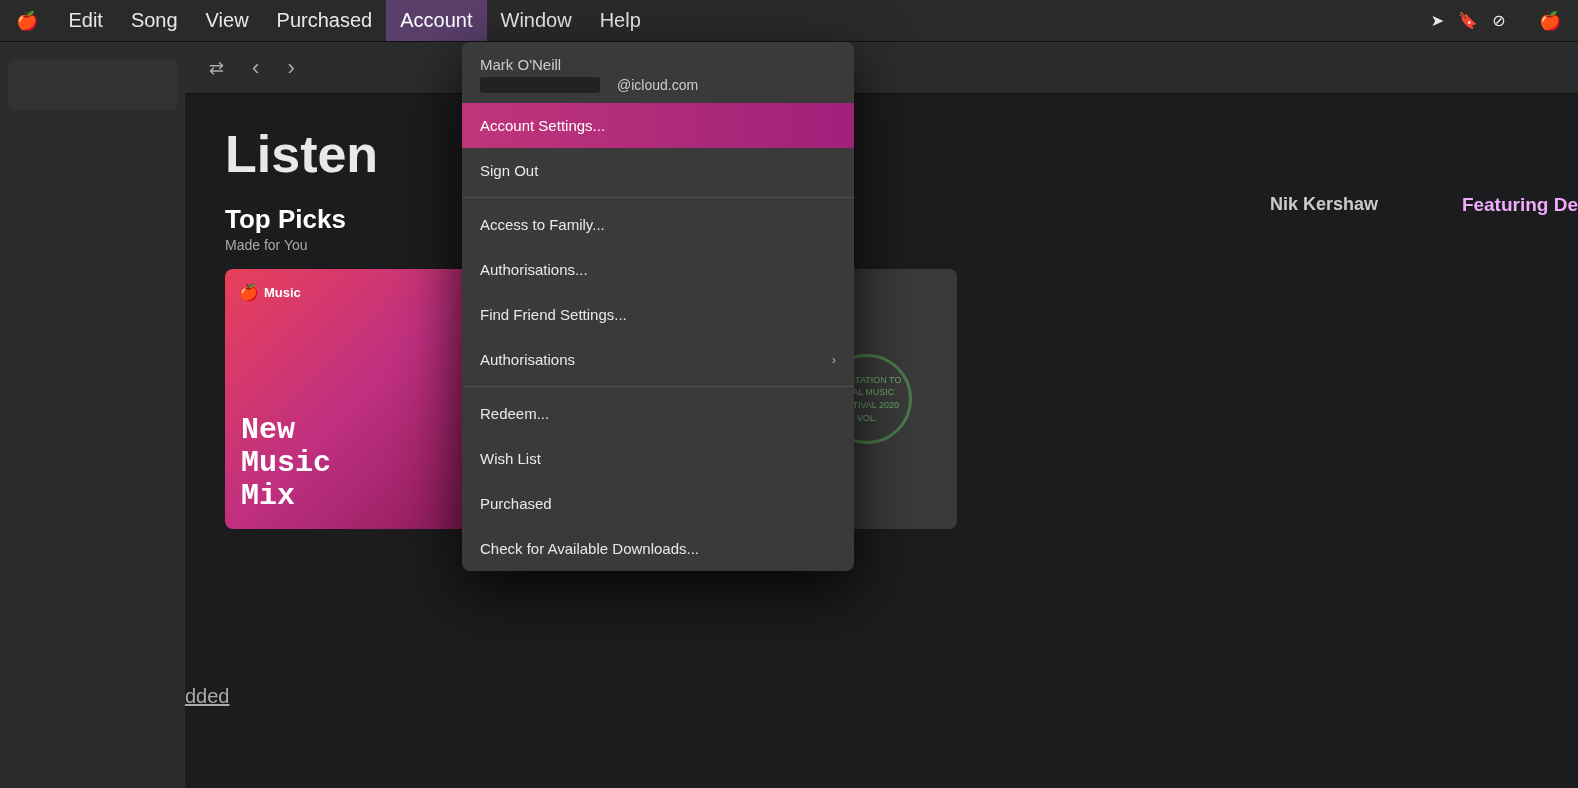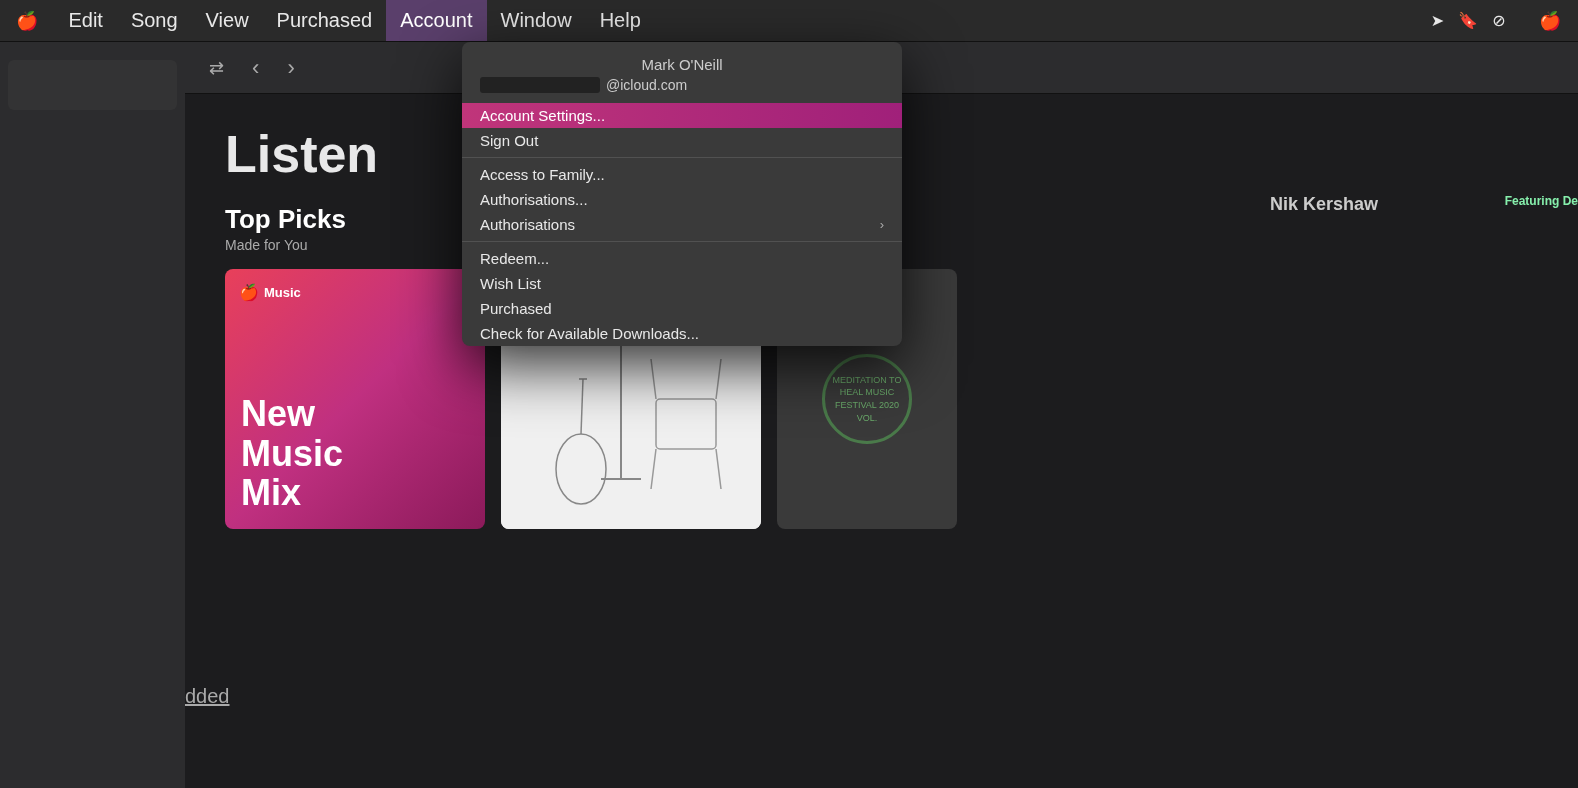--- a/index.html
+++ b/index.html
@@ -158,24 +158,25 @@
       left: 14px;
       display: flex;
       align-items: center;
       gap: 5px;
       color: #fff;
       font-size: 13px;
       font-weight: 600;
     }
 
     .card-title-big {
-      font-size: 36px;
+      font-size: 30px;
       font-weight: 800;
       color: #fff;
       line-height: 1.1;
+      font-family: Liberation Mono, monospace;
     }
 
     .card-sketch {
       width: 260px;
       height: 260px;
       background: #f5f5f5;
       border-radius: 8px;
       overflow: hidden;
       flex-shrink: 0;
       display: flex;
@@ -193,43 +194,42 @@
       flex-shrink: 0;
       display: flex;
       align-items: center;
       justify-content: center;
     }
 
     .dropdown-menu {
       position: absolute;
       top: 42px;
       left: 462px;
-      width: 440px;
+      width: 392px;
       background: #3a3a3a;
       border-radius: 8px;
       box-shadow: 0 20px 60px rgba(0,0,0,0.8);
       overflow: hidden;
       z-index: 300;
-      text-align: center;
     }
 
     .dropdown-user-section {
       padding: 14px 18px 10px;
     }
 
     .dropdown-user-name {
       font-size: 15px;
       color: #ccc;
       font-weight: 400;
     }
 
     .dropdown-email-row {
       display: flex;
       align-items: center;
-      gap: 6px;
+      gap: 17px;
       margin-top: 4px;
     }
 
     .email-redacted {
       width: 120px;
       height: 16px;
       background: #222;
       border-radius: 3px;
       display: inline-block;
     }
@@ -239,21 +239,21 @@
       color: #ccc;
     }
 
     .dropdown-divider {
       height: 1px;
       background: rgba(255,255,255,0.12);
       margin: 4px 0;
     }
 
     .dropdown-item {
-      padding: 4px 18px;
+      padding: 14px 18px;
       font-size: 15px;
       color: #e8e8e8;
       cursor: pointer;
       display: flex;
       align-items: center;
       justify-content: space-between;
     }
 
     .dropdown-item.highlighted {
       background: linear-gradient(90deg, #c0357a, #a0207a);
@@ -383,21 +383,21 @@
         <div class="meditation-badge">
           <span style="font-size:9px;text-align:center;line-height:1.4;color:#6aaa6a;">MEDITATION
 TO HEAL MUSIC
 FESTIVAL 2020
 VOL.</span>
         </div>
       </div>
     </div>
 
     <div style="position:absolute;top:100px;right:200px;color:#ccc;font-size:18px;font-weight:600;">Nik Kershaw</div>
-    <div style="position:absolute;top:100px;right:0px;color:#86efac;font-size:12px;font-weight:600;">Featuring De</div>
+    <div style="position:absolute;top:100px;right:0px;color:#f0abfc;font-size:19px;font-weight:600;">Featuring De</div>
 
     <div style="position:absolute;bottom:80px;left:0;color:#aaa;font-size:20px;text-decoration:underline;">dded</div>
   </div>
 
 </div>
 
 <div class="dropdown-menu">
 
   <div class="dropdown-user-section">
     <div class="dropdown-user-name">Mark O'Neill</div>
@@ -410,20 +410,21 @@
   <div class="dropdown-item highlighted">Account Settings...</div>
 
   <div class="dropdown-item">Sign Out</div>
 
   <div class="dropdown-divider"></div>
 
   <div class="dropdown-item">Access to Family...</div>
 
   <div class="dropdown-item">Authorisations...</div>
 
+  <div class="dropdown-item">Find Friend Settings...</div>
 
 
   <div class="dropdown-item">
     <span>Authorisations</span>
     <span class="chevron-right">›</span>
   </div>
 
   <div class="dropdown-divider"></div>
 
   <div class="dropdown-item">Redeem...</div>

